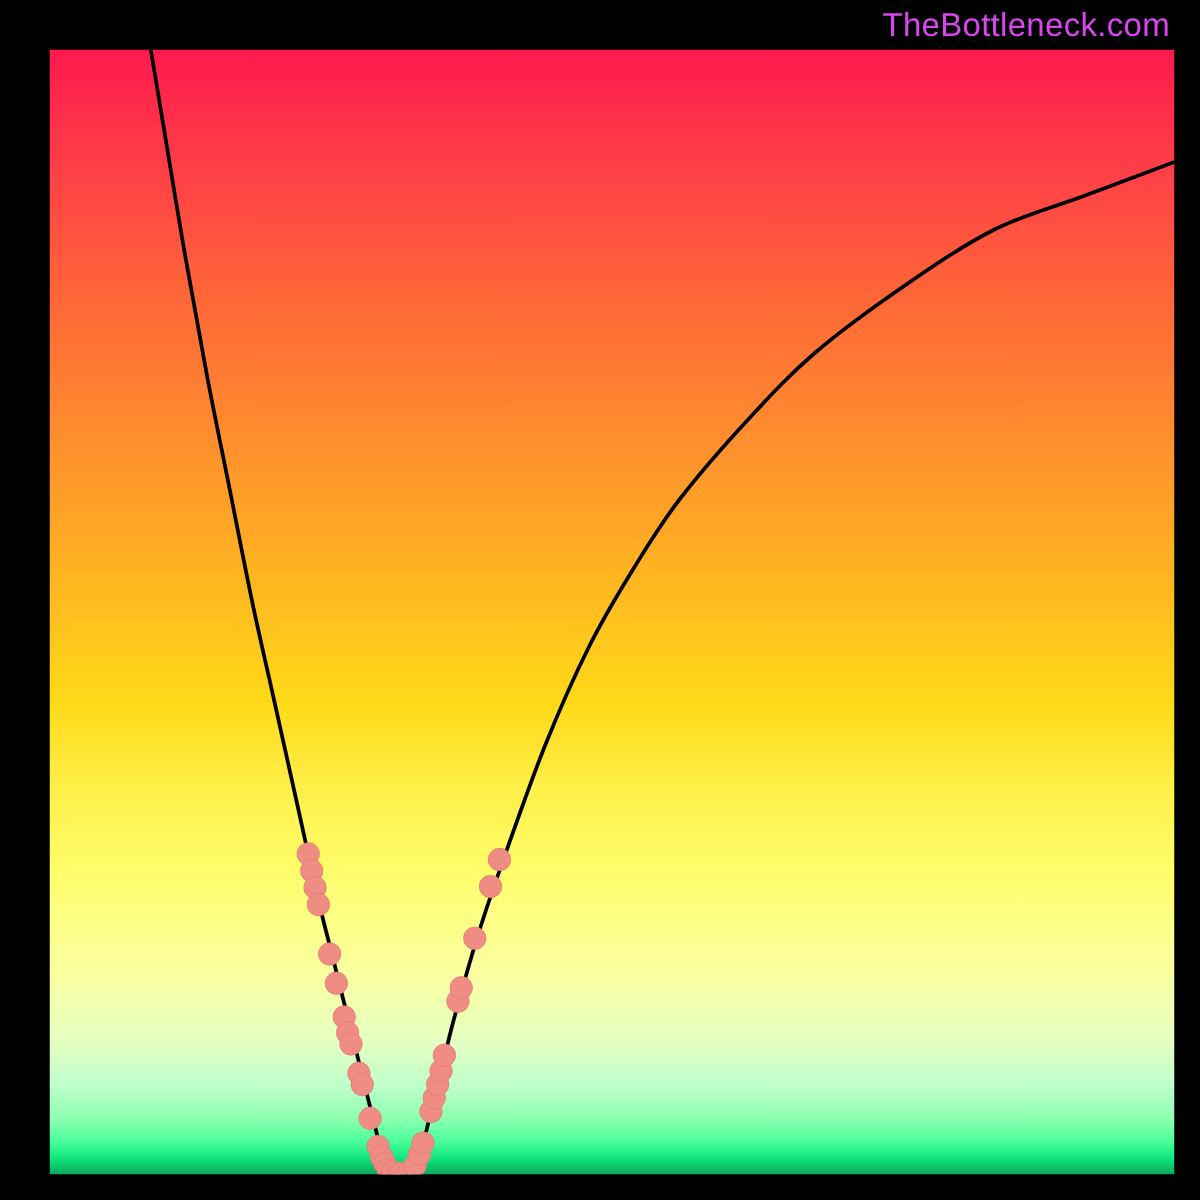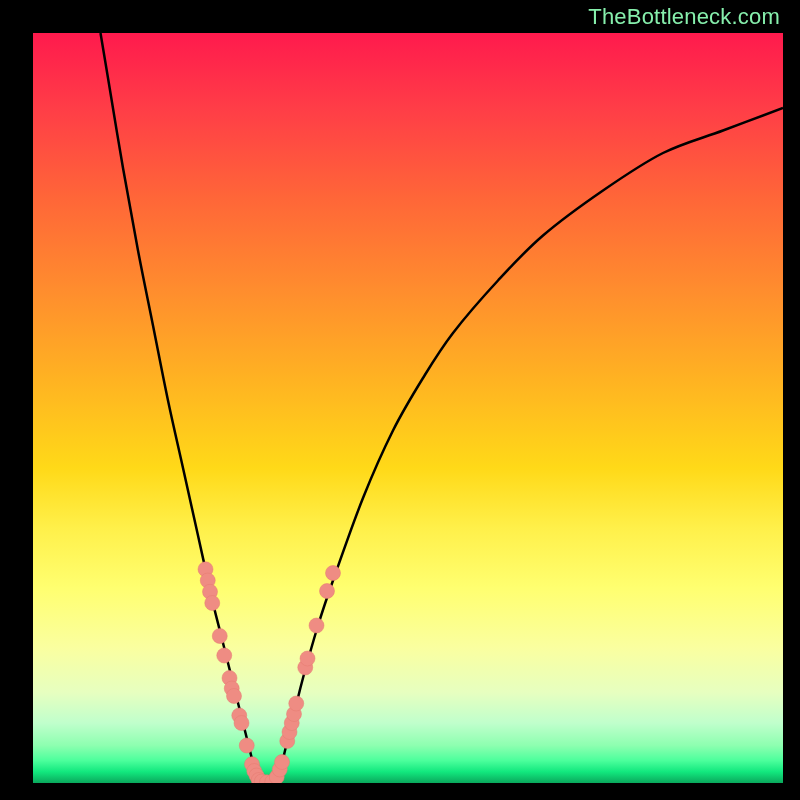--- a/index.html
+++ b/index.html
@@ -49,21 +49,21 @@
       #8dffb0 95%,
       #4cff9c 97%,
       #12e87e 98.5%,
       #0aa85c 100%
     );
   }
   .watermark {
     position: absolute;
     top: 4px;
     right: 20px;
-    color: #86efac;
+    color: #d946ef;
     font-size: 22px;
     letter-spacing: 0.2px;
     user-select: none;
   }
   svg.curve {
     position: absolute;
     left: 0;
     top: 0;
     width: 100%;
     height: 100%;

